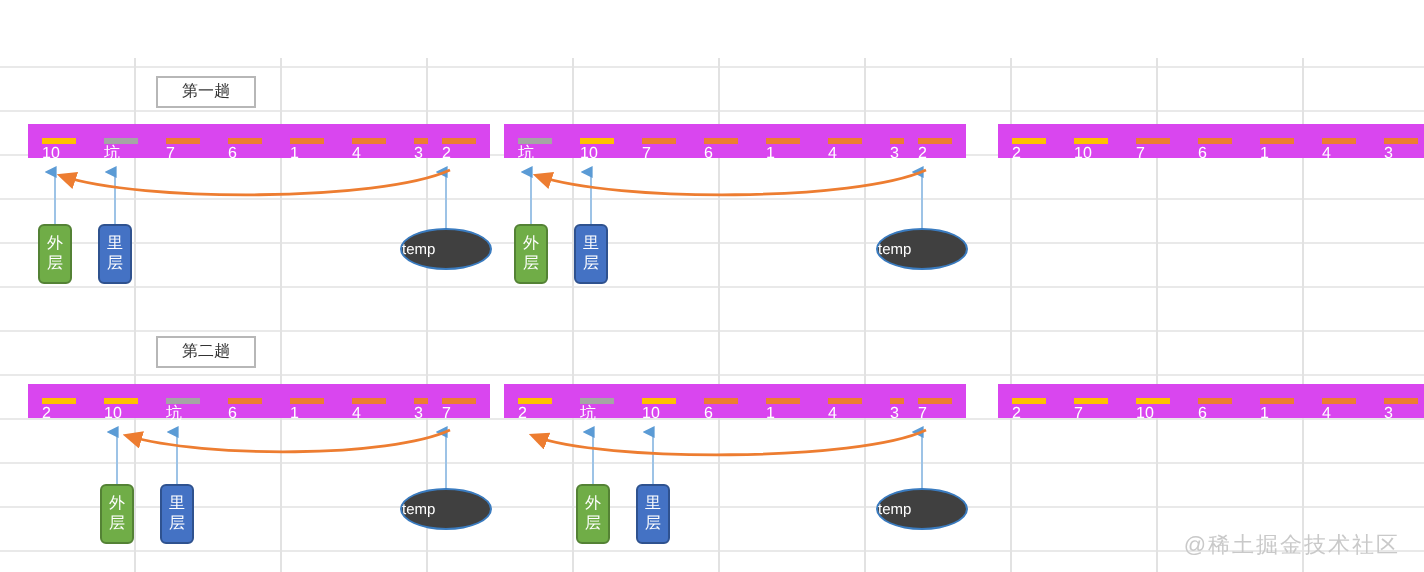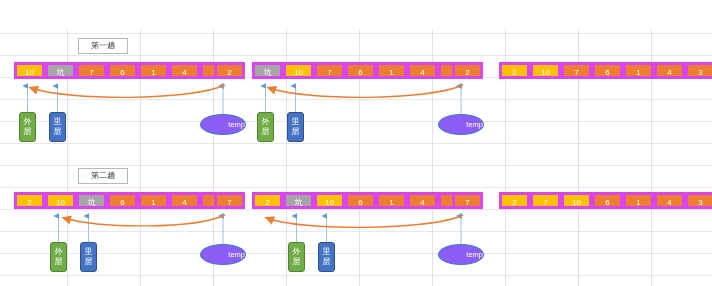--- a/index.html
+++ b/index.html
@@ -48,25 +48,24 @@
     left: 0; top: 0; right: 0; bottom: 0;
     background-image: linear-gradient(to bottom, rgba(255,255,255,0) 0, rgba(255,255,255,0) 100%);
     pointer-events: none;
   }
   
   .cell {
     position: absolute;
     width: 31px;
     height: 17px;
     box-sizing: border-box;
-    border: 3px solid #d946ef;
+    border: 7px solid #d946ef;
     color: #ffffff;
     font-size: 8px;
     line-height: 15px;
-    text-align: center;
     font-family: "Liberation Sans", sans-serif;
   }
   .cell.orange { background: #ed7d31; }
   .cell.yellow { background: #ffc000; }
   .cell.gray   { background: #a5a5a5; }
   .cell.cjk { font-size: 8px; }
 
   
   .pass-label {
     position: absolute;
@@ -97,27 +96,27 @@
   .ptr-box span { display: block; }
   .ptr-outer { background: #70ad47; border: 1px solid #548235; }
   .ptr-inner { background: #4472c4; border: 1px solid #2f528f; }
 
   
   .temp-ellipse {
     position: absolute;
     width: 46px;
     height: 21px;
     border-radius: 50%;
-    background: #8b5cf6;
+    background: #404040;
     border: 1px solid #3a7bbf;
     box-sizing: border-box;
     color: #ffffff;
     font-size: 7.5px;
     line-height: 19px;
-    text-align: right;
+    text-align: left;
   }
   
   #overlay {
     position: absolute;
     left: 0; top: 0;
     width: 712px; height: 286px;
     pointer-events: none;
   }
   
   #watermark {
@@ -282,13 +281,14 @@
       <line x1="326.5" y1="242" x2="326.5" y2="216" marker-end="url(#ablue)"></line>
       <line x1="461" y1="244" x2="461" y2="216" marker-end="url(#ablue)"></line>
     </g>
 
     <g stroke="#ed7d31" stroke-width="1.4" fill="none">
       <path d="M225,215 C195,229 102,229 64,218" marker-end="url(#aorange)"></path>
       <path d="M463,215 C430,231 300,231 267,218" marker-end="url(#aorange)"></path>
     </g>
   </svg>
 
+  <div id="watermark">@稀土掘金技术社区</div>
 </div>
 
 </body></html>

